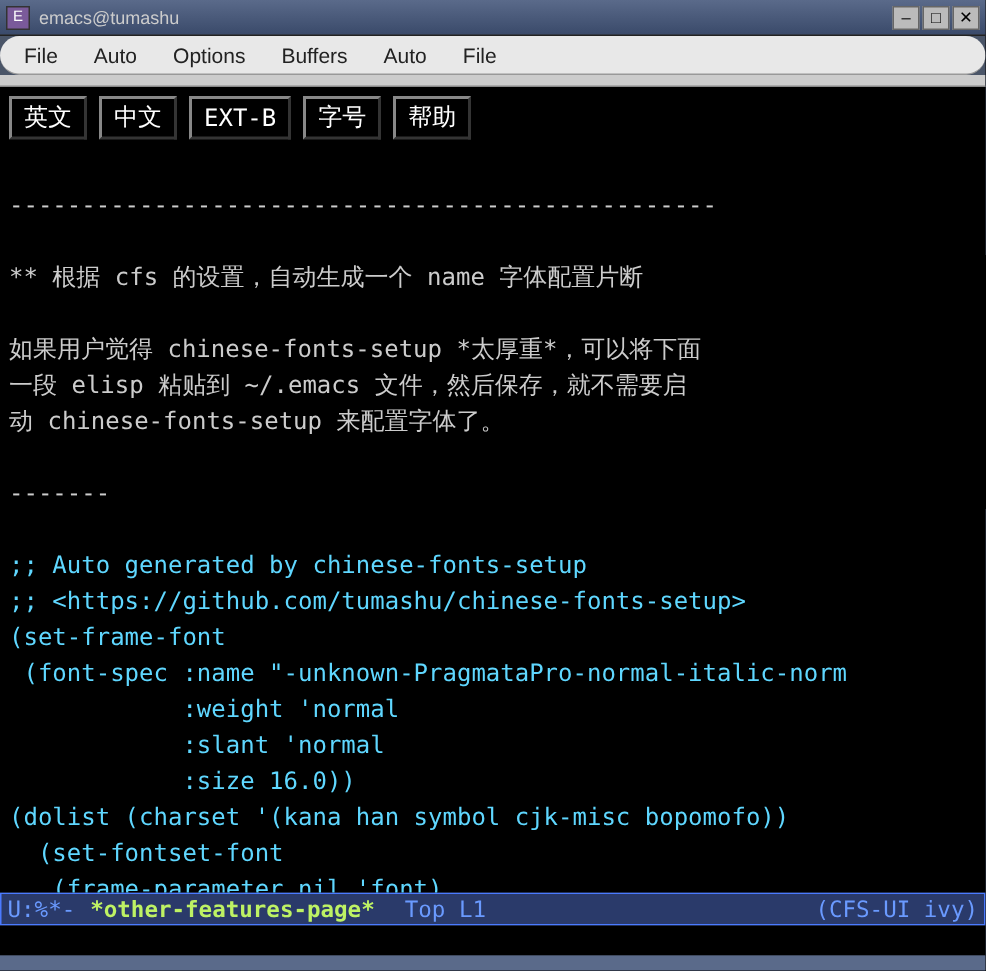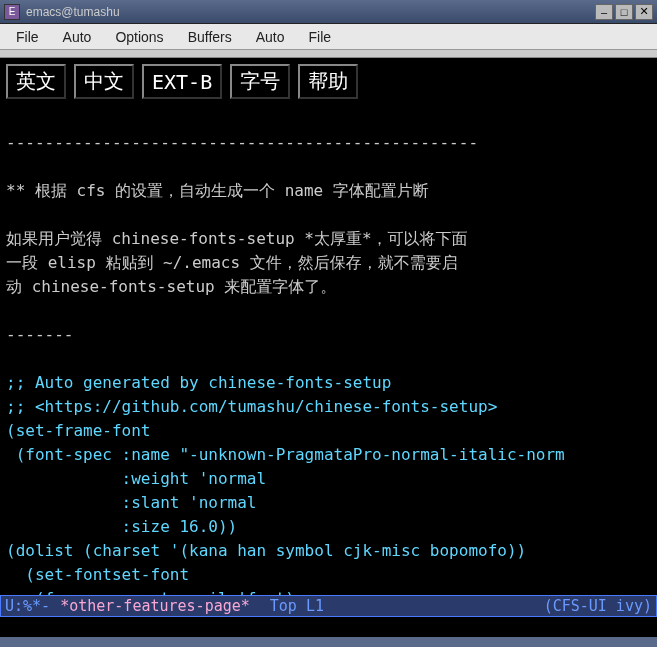--- a/index.html
+++ b/index.html
@@ -56,20 +56,21 @@
       font-size: 11px;
       cursor: pointer;
     }
     .menubar {
       background: #e8e8e8;
       height: 26px;
       display: flex;
       align-items: center;
       padding: 0 4px;
       border-bottom: 1px solid #999;
+      border-radius: 13px;
     }
     .menu-item {
       padding: 3px 12px;
       font-size: 14px;
       color: #222;
       cursor: pointer;
     }
     .toolbar-strip {
       background: #cccccc;
       height: 8px;
@@ -91,40 +92,40 @@
       gap: 8px;
       flex-wrap: wrap;
       margin-bottom: 8px;
     }
     .emacs-button {
       background: #000;
       color: #fff;
       border: 2px outset #888;
       padding: 2px 8px;
       font-family: monospace;
-      font-size: 20px;
+      font-size: 16px;
       cursor: pointer;
     }
     .code-body {
       color: #5fd7ff;
       white-space: pre;
     }
     .code-body .white { color: #ccc; }
     .modeline {
       background: #2a3a6a;
       border: 1px solid #4a7aff;
       color: #6a9aff;
       font-family: monospace;
       font-size: 15px;
       padding: 1px 4px;
       display: flex;
       align-items: center;
       height: 22px;
     }
-    .modeline .orange { color: #f9a8d4; font-weight: normal; padding: 0 20px 0 10px; }
+    .modeline .orange { color: #bef264; font-weight: bold; padding: 0 20px 0 10px; }
     .modeline .right { margin-left: auto; text-align: center; }
     .bottom-strip {
       background: #000;
       height: 20px;
     }
     .bottom-border {
       background: #5a6a8a;
       height: 10px;
     }
   </style>

